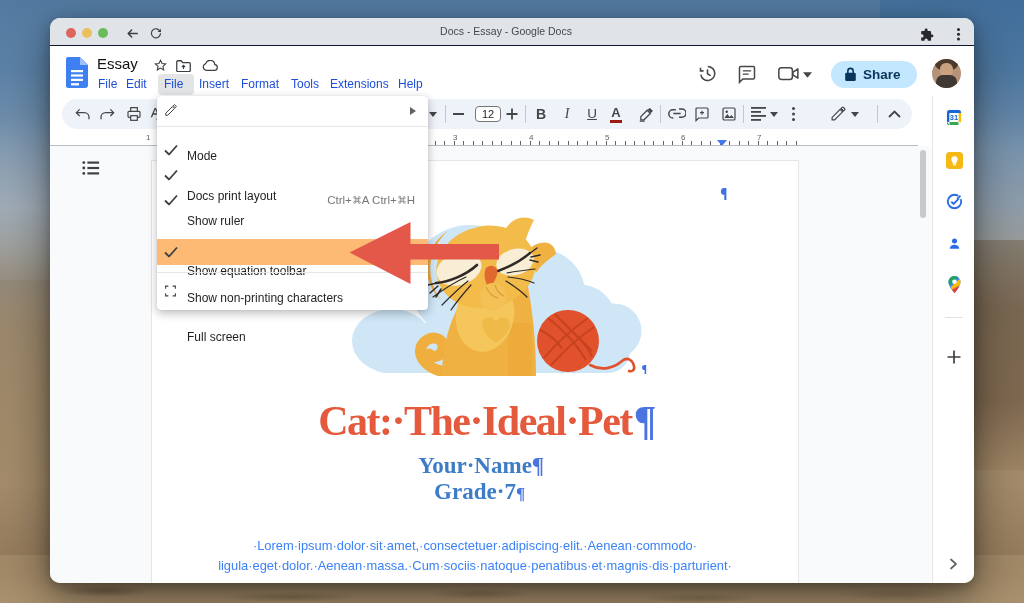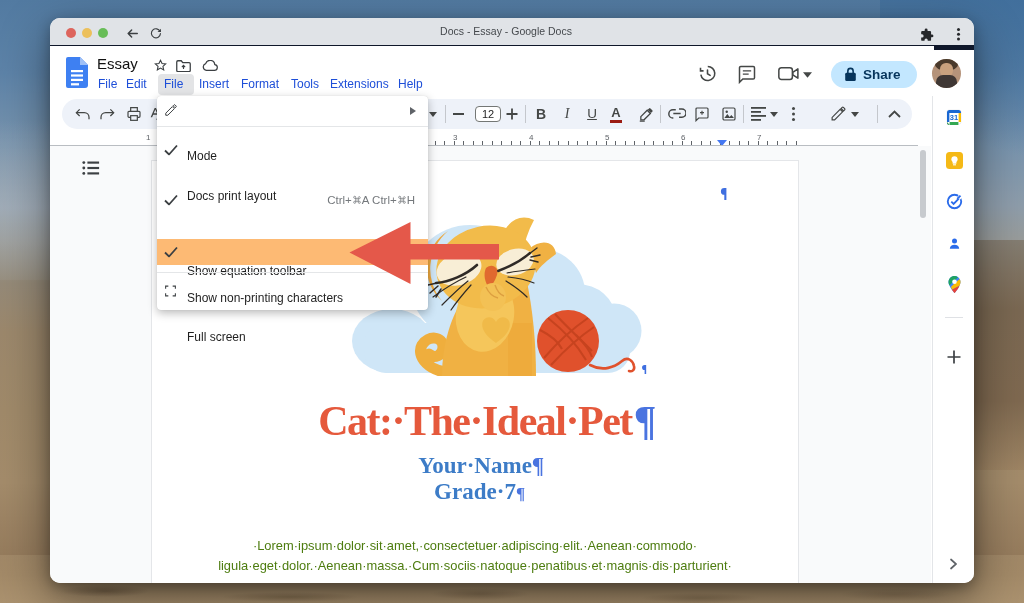--- a/index.html
+++ b/index.html
@@ -8,21 +8,21 @@
 #wall{left:0;top:0;width:1024px;height:603px;
 background:linear-gradient(180deg,#527aa1 0%,#5d83a8 12%,#7894ae 24%,#8e9dab 34%,#999c9a 40%,#958a78 47%,#9c886c 55%,#a08a6a 68%,#a48c6b 80%,#967c5d 92%,#8d7354 100%);}
 #wall .hazeL{left:0;top:120px;width:70px;height:160px;background:linear-gradient(180deg,rgba(165,180,195,0),rgba(175,185,195,.55) 55%,rgba(155,148,135,.5));}
 #wall .hillsR{left:945px;top:240px;width:79px;height:230px;background:linear-gradient(180deg,rgba(130,122,110,.9),#7a6852 30%,#7f6950 70%,rgba(150,122,90,.4) 100%);}
 #wall .sandB{left:0;top:555px;width:1024px;height:48px;background:linear-gradient(180deg,rgba(170,146,112,.6),#a38a68 40%,#ab926f);}
 #wall .skyTopR{left:880px;top:0;width:144px;height:170px;background:linear-gradient(195deg,#416f9c,rgba(70,115,155,0) 75%);}
 
 #win{left:50px;top:18px;width:924px;height:565px;border-radius:10px;background:#fff;
 box-shadow:0 18px 50px rgba(0,0,0,.45), 0 4px 14px rgba(0,0,0,.3);overflow:hidden;}
 
-#tbar{left:0;top:0;width:924px;height:27px;background:#e0e3e7;border-bottom:5px solid #0f172a;}
+#tbar{left:0;top:0;width:924px;height:27px;background:#e0e3e7;border-bottom:1px solid #0f172a;}
 .light{width:10px;height:10px;border-radius:50%;top:10px;}
 #tbar .t{top:7px;font-size:10.5px;color:#45494d;}
 
 #dhead{left:0;top:28px;width:884px;height:68px;background:#fff;}
 .mitem{font-size:12px;color:#1d4ed8;top:31px;}
 
 #tool{left:12px;top:81px;width:850px;height:30px;background:#eef2f9;border-radius:15px;}
 .tsep{top:6px;width:1px;height:18px;background:#c4c7cc;}
 
 #ruler{left:0;top:113px;width:881px;height:15px;background:#fff;}
@@ -275,21 +275,21 @@
           <path d="M224 120 C232 128 238 136 240 142"></path>
         </g>
         <path d="M238 150 C251 157 263 152 270 146 C276 141 281 146 282 151 C283 155 280 157 277 156" fill="none" stroke="#e0512c" stroke-width="2.6" stroke-linecap="round"></path>
       </svg>
       <svg class="abs" style="left:489px;top:204px;" width="6" height="9" viewBox="0 0 7 12">
             <path d="M4.3 12 V6.8 A3.4 3.4 0 1 1 4.3 0 H6.4 V12 z" fill="#3f6fe0"></path>
           </svg>
       <div class="abs" style="left:0;top:236px;width:646px;text-align:center;font-family:'Liberation Serif',serif;font-weight:bold;font-size:42px;color:#e5593c;letter-spacing:-1.5px;">Cat:·The·Ideal·Pet<span style="position:absolute;color:#4a74e0;letter-spacing:0;margin-left:2px;">¶</span></div>
       <div class="abs" style="left:0;top:292px;width:646px;text-align:center;font-family:'Liberation Serif',serif;font-weight:bold;font-size:23px;color:#3d7cc7;">Your·Name<span style="position:absolute;color:#4a74e0;">¶</span></div>
       <div class="abs" style="left:0;top:318px;width:646px;text-align:center;font-family:'Liberation Serif',serif;font-weight:bold;font-size:23px;color:#3d7cc7;">Grade·7<span style="position:absolute;color:#4a74e0;font-size:17px;margin-top:5px;">¶</span></div>
-      <div class="abs" style="left:0;top:375px;width:646px;text-align:center;font-size:12.9px;color:#4d7c0f;line-height:19.5px;">·Lorem·ipsum·dolor·sit·amet,·consectetuer·adipiscing·elit.·Aenean·commodo·<br>ligula·eget·dolor.·Aenean·massa.·Cum·sociis·natoque·penatibus·et·magnis·dis·parturient·</div>
+      <div class="abs" style="left:0;top:375px;width:646px;text-align:center;font-size:12.9px;color:#3b82f6;line-height:19.5px;">·Lorem·ipsum·dolor·sit·amet,·consectetuer·adipiscing·elit.·Aenean·commodo·<br>ligula·eget·dolor.·Aenean·massa.·Cum·sociis·natoque·penatibus·et·magnis·dis·parturient·</div>
     </div>
     <svg class="abs" style="left:32px;top:14px;" width="18" height="16" viewBox="0 0 20 17">
           <circle cx="2" cy="2.5" r="1.6" fill="#3c4043"></circle>
           <circle cx="2" cy="8.5" r="1.6" fill="#3c4043"></circle>
           <circle cx="2" cy="14.5" r="1.6" fill="#3c4043"></circle>
           <rect x="6" y="1.3" width="13" height="2.4" fill="#3c4043"></rect>
           <rect x="6" y="7.3" width="13" height="2.4" fill="#3c4043"></rect>
           <rect x="6" y="13.3" width="13" height="2.4" fill="#3c4043"></rect>
         </svg>
     <div id="sbar" class="abs"></div>
@@ -363,20 +363,26 @@
             <path d="M0 0l6 4-6 4z" fill="#5f6368"></path>
           </svg>
     </div>
     <div class="mdiv abs" style="top:30px;"></div>
     <div class="mrow abs" style="top:41px;">
           <svg class="ic" width="14" height="11" viewBox="0 0 14 11">
             <path d="M1 6l4 4L13 1" fill="none" stroke="#3c4043" stroke-width="1.8"></path>
           </svg>
           <span class="txt">Docs print layout</span>
         </div>
+    <div class="mrow abs" style="top:66px;">
+          <svg class="ic" width="14" height="11" viewBox="0 0 14 11">
+            <path d="M1 6l4 4L13 1" fill="none" stroke="#3c4043" stroke-width="1.8"></path>
+          </svg>
+          <span class="txt">Show ruler</span>
+        </div>
     <div class="mrow abs" style="top:91px;">
           <svg class="ic" width="14" height="11" viewBox="0 0 14 11">
             <path d="M1 6l4 4L13 1" fill="none" stroke="#3c4043" stroke-width="1.8"></path>
           </svg>
           <span class="txt">Show outline</span>
       <span class="shortcut">Ctrl+<svg width="10" height="10" viewBox="0 0 24 24" style="vertical-align:-1px">
               <path d="M9 9V5.5A2.5 2.5 0 1 0 6.5 8H9zm6 0h2.5A2.5 2.5 0 1 0 15 5.5V9zM9 15H6.5A2.5 2.5 0 1 0 9 17.5V15zm6 0v2.5a2.5 2.5 0 1 0 2.5-2.5H15zM9 9h6v6H9z" fill="none" stroke="#717579" stroke-width="1.8"></path>
             </svg>A Ctrl+<svg width="10" height="10" viewBox="0 0 24 24" style="vertical-align:-1px">
               <path d="M9 9V5.5A2.5 2.5 0 1 0 6.5 8H9zm6 0h2.5A2.5 2.5 0 1 0 15 5.5V9zM9 15H6.5A2.5 2.5 0 1 0 9 17.5V15zm6 0v2.5a2.5 2.5 0 1 0 2.5-2.5H15zM9 9h6v6H9z" fill="none" stroke="#717579" stroke-width="1.8"></path>
             </svg>H</span>

